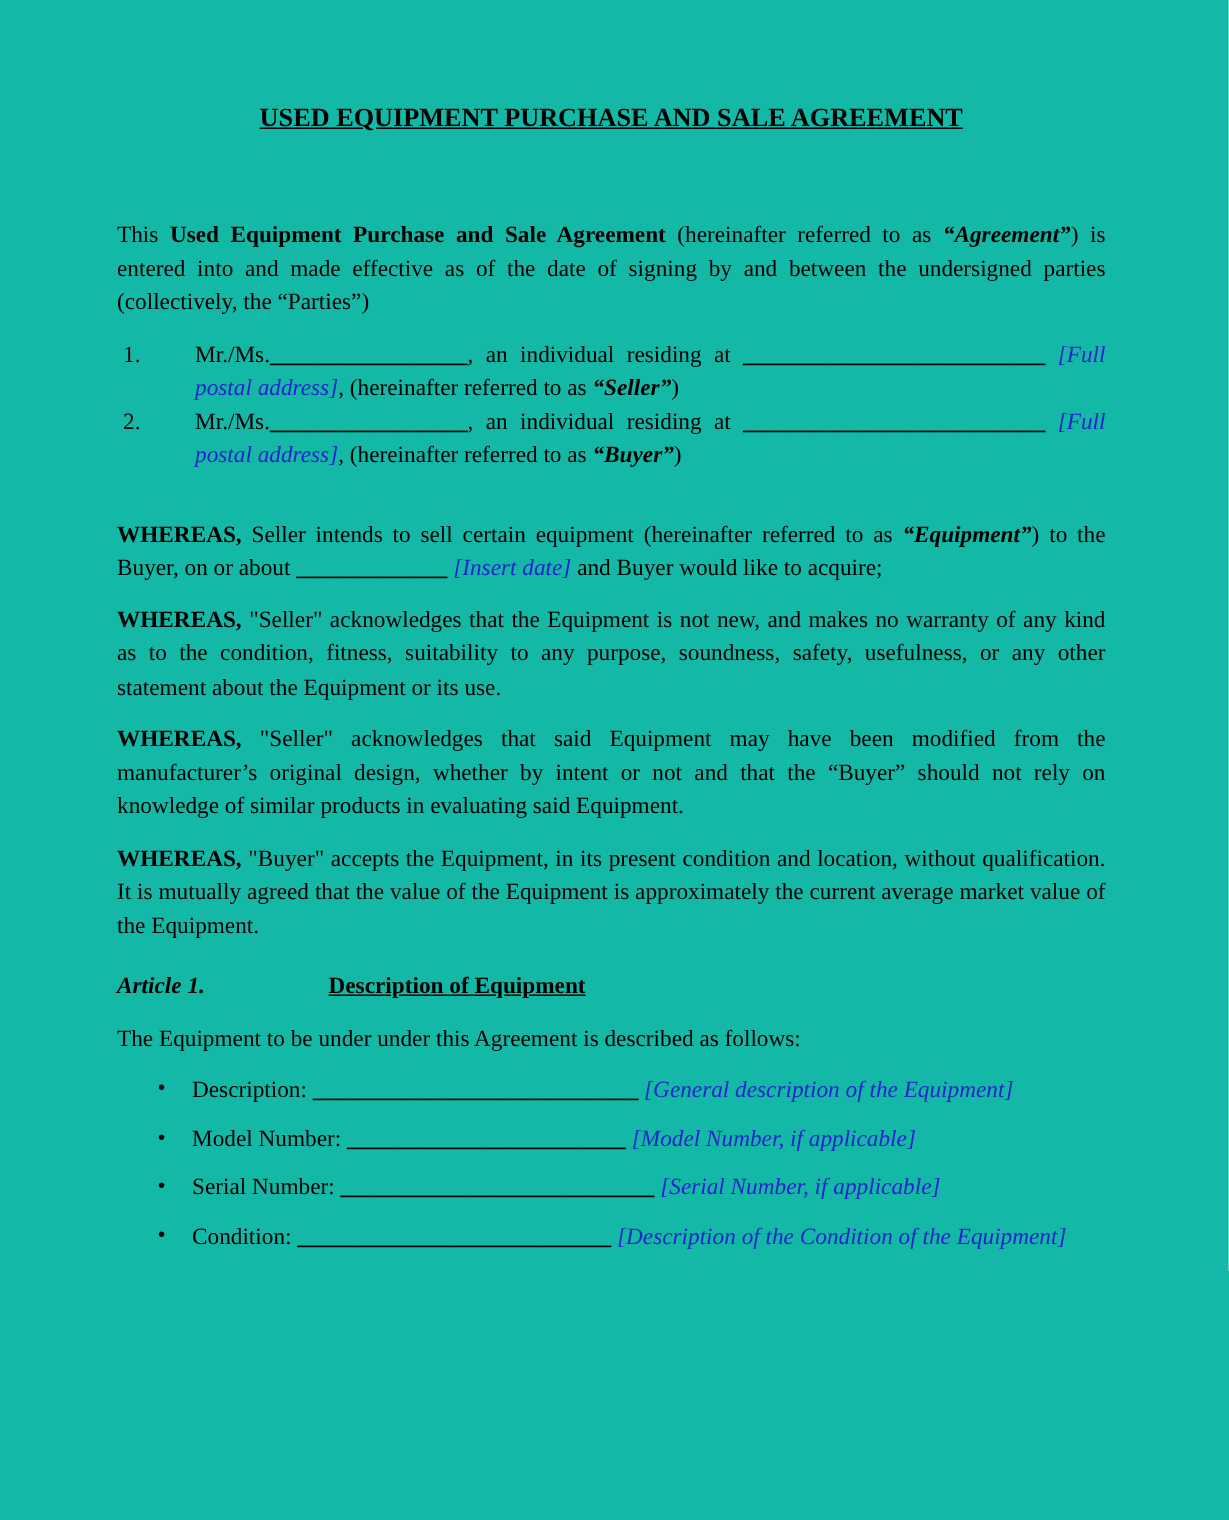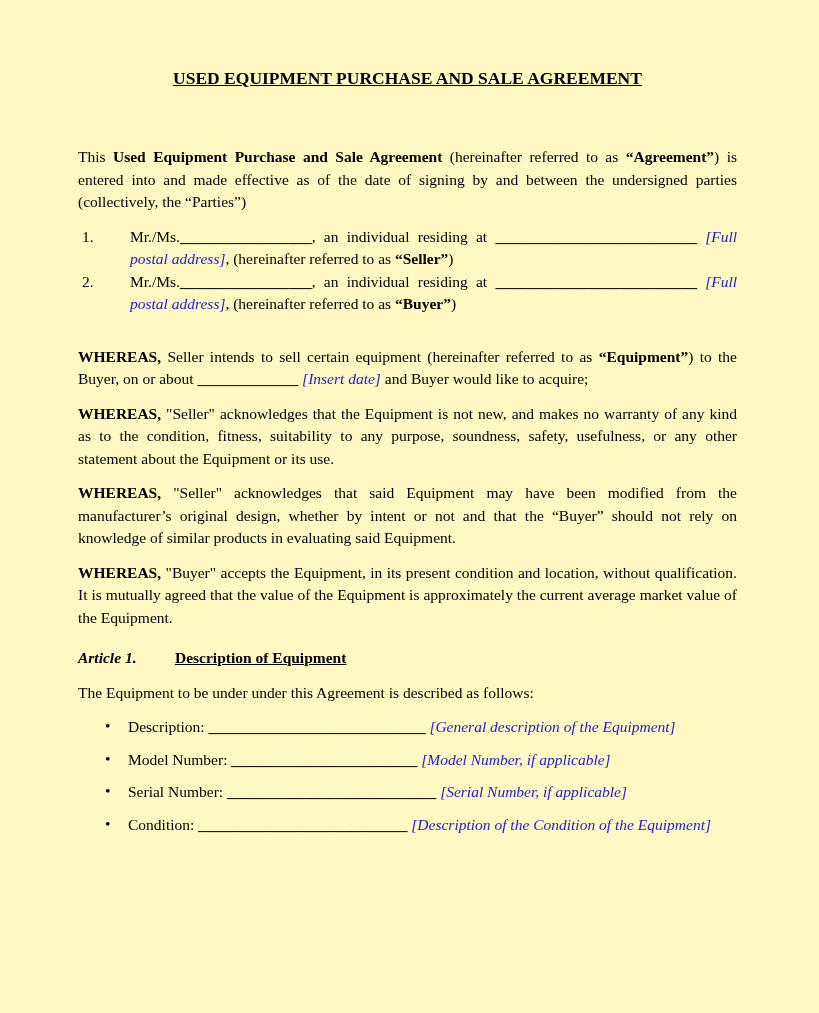--- a/index.html
+++ b/index.html
@@ -5,38 +5,38 @@
   html, body { margin: 0; padding: 0; background: #ffffff; }
   body {
     width: 819px; height: 1013px; overflow: hidden;
     font-family: "Liberation Serif", serif;
     font-size: 15.5px; line-height: 22.5px; color: #000000;
   }
   .page {
     box-sizing: border-box;
     width: 819px; height: 1013px;
     padding: 66px 82px 30px 78px;
-    background: #fef9c3;
+    background: #14b8a6;
   }
   .title {
     font-size: 17.5px; font-weight: bold; text-align: center;
     text-decoration: underline; margin: 0 0 56px 0; line-height: 24px;
   }
   .para { margin: 0 0 12px 0; text-align: justify; }
   .parties { margin: 8px 0 30px 0; }
   .party { position: relative; padding-left: 52px; text-align: justify; margin: 0; }
   .party .num { position: absolute; left: 4px; top: 0; }
   .article { margin: 18px 0 12px 0; font-weight: bold; }
   .article .label { display: inline-block; width: 97px; font-style: italic; }
-  .article .heading { text-decoration: underline; }
+  .article .heading { text-decoration: underline; margin-left: 44px; }
   .bullet { position: relative; padding-left: 50px; margin: 0 0 10px 0; }
   .bullet .marker { position: absolute; left: 27px; top: -1px; }
   .note { margin: 0 0 10px 0; padding-left: 18px; text-align: justify; }
   .b  { font-weight: bold; }
-  .bi { font-weight: bold; }
+  .bi { font-weight: bold; font-style: italic; }
   .ph { color: var(--ph, #2323CC); font-style: italic; }
   .blank { letter-spacing: 0; font-weight: bold; }
 </style>
 </head>
 <body style="color: rgb(0, 0, 0); background: rgb(255, 255, 255);">
 
 <div class="page">
 
   <h1 class="title">USED EQUIPMENT PURCHASE AND SALE AGREEMENT</h1>
 

